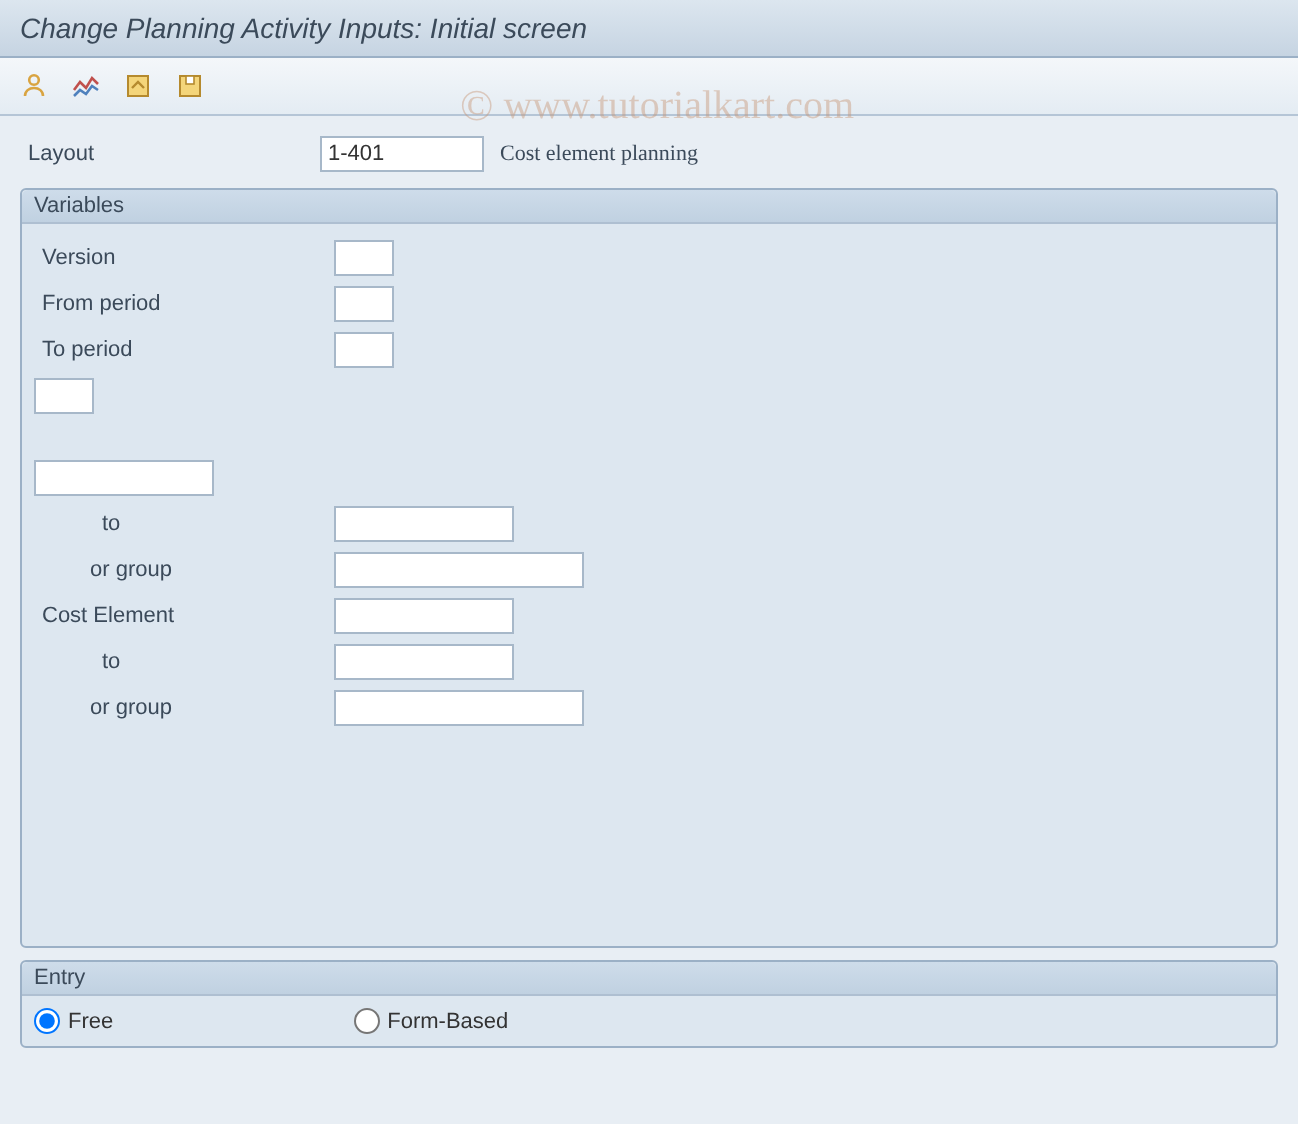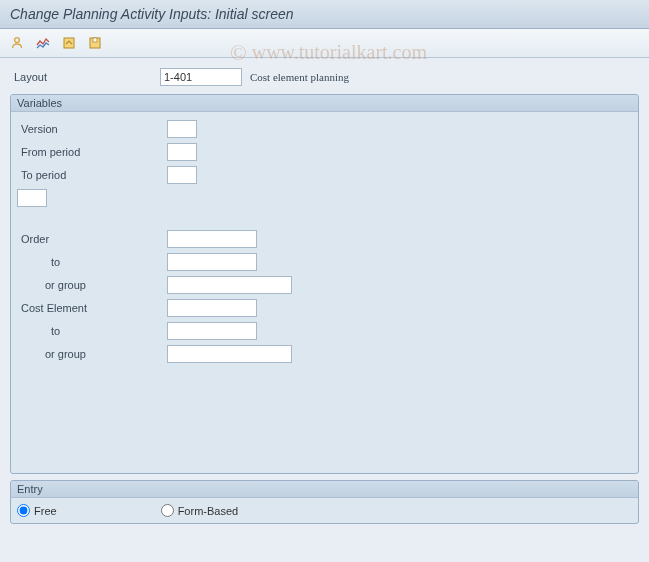--- a/index.html
+++ b/index.html
@@ -92,21 +92,21 @@
     }
     .groupbox .content {
       padding: 6px 6px 10px 6px;
     }
     .variables-box { height: 380px; }
     .entry-box { }
     .entry-content {
       display: flex;
       align-items: center;
       padding: 6px 6px;
-      gap: 4px;
+      gap: 20px;
     }
     .radio-wrap {
       display: flex;
       align-items: center;
       margin-right: 100px;
     }
     input[type=radio] { margin-right: 4px; }
     .watermark {
       position: absolute;
       top: 40px;
@@ -182,21 +182,20 @@
         <span class="label">To period</span>
         <input class="text w-small" value="" style="">
       </div>
       <div class="row">
         <input class="text w-small" value="" style="">
       </div>
 
       <div style="height:18px"></div>
 
       <div class="row">
-        <span class="label">Order</span>
         <input class="text w-med" value="" style="">
       </div>
       <div class="row">
         <span class="label indent">to</span>
         <input class="text w-med" value="" style="">
       </div>
       <div class="row">
         <span class="label indent2">or group</span>
         <input class="text w-large" value="" style="">
       </div>

